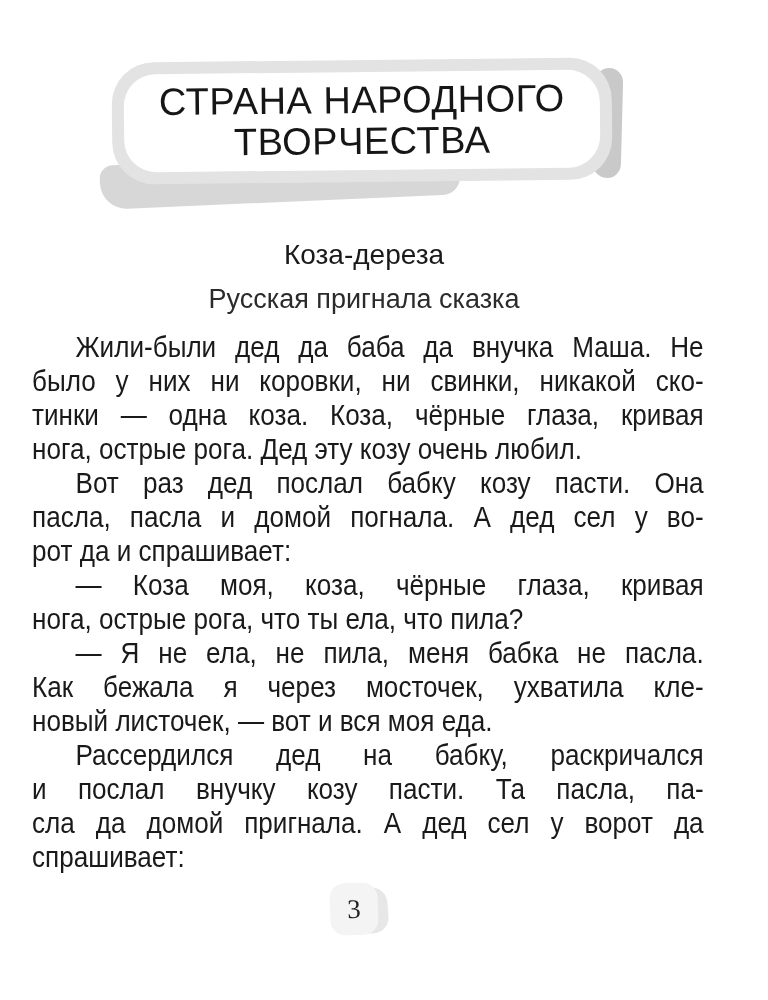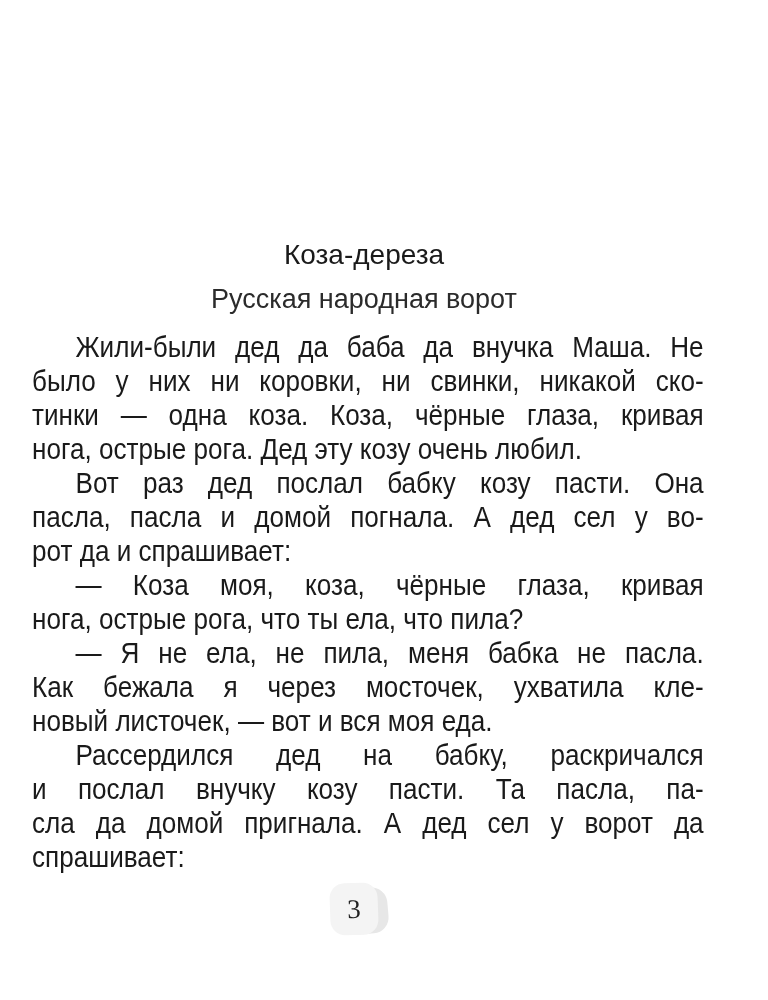--- a/index.html
+++ b/index.html
@@ -59,23 +59,33 @@
   }
   .pagenum-box span{
     font-family:"Liberation Serif",serif;font-size:27px;color:#222;
   }
 </style>
 </head>
 <body>
 
 <div id="page">
 
+  <div class="banner-wrap">
+    <div class="banner-side"></div>
+    <div class="banner-swoosh"></div>
+    <div class="banner-outer">
+      <div class="banner-inner">
+        <div>СТРАНА НАРОДНОГО</div>
+        <div>ТВОРЧЕСТВА</div>
+      </div>
+    </div>
+  </div>
 
   <h1 class="title">Коза-дереза</h1>
-  <div class="subtitle">Русская народная ворот</div>
+  <div class="subtitle">Русская пригнала сказка</div>
 
   <div class="body" id="story-body">
       <div class="line first j">Жили-были дед да баба да внучка Маша. Не</div>
       <div class="line j">было у них ни коровки, ни свинки, никакой ско-</div>
       <div class="line j">тинки — одна коза. Коза, чёрные глаза, кривая</div>
       <div class="line">нога, острые рога. Дед эту козу очень любил.</div>
       <div class="line first j">Вот раз дед послал бабку козу пасти. Она</div>
       <div class="line j">пасла, пасла и домой погнала. А дед сел у во-</div>
       <div class="line">рот да и спрашивает:</div>
       <div class="line first j">— Коза моя, коза, чёрные глаза, кривая</div>

